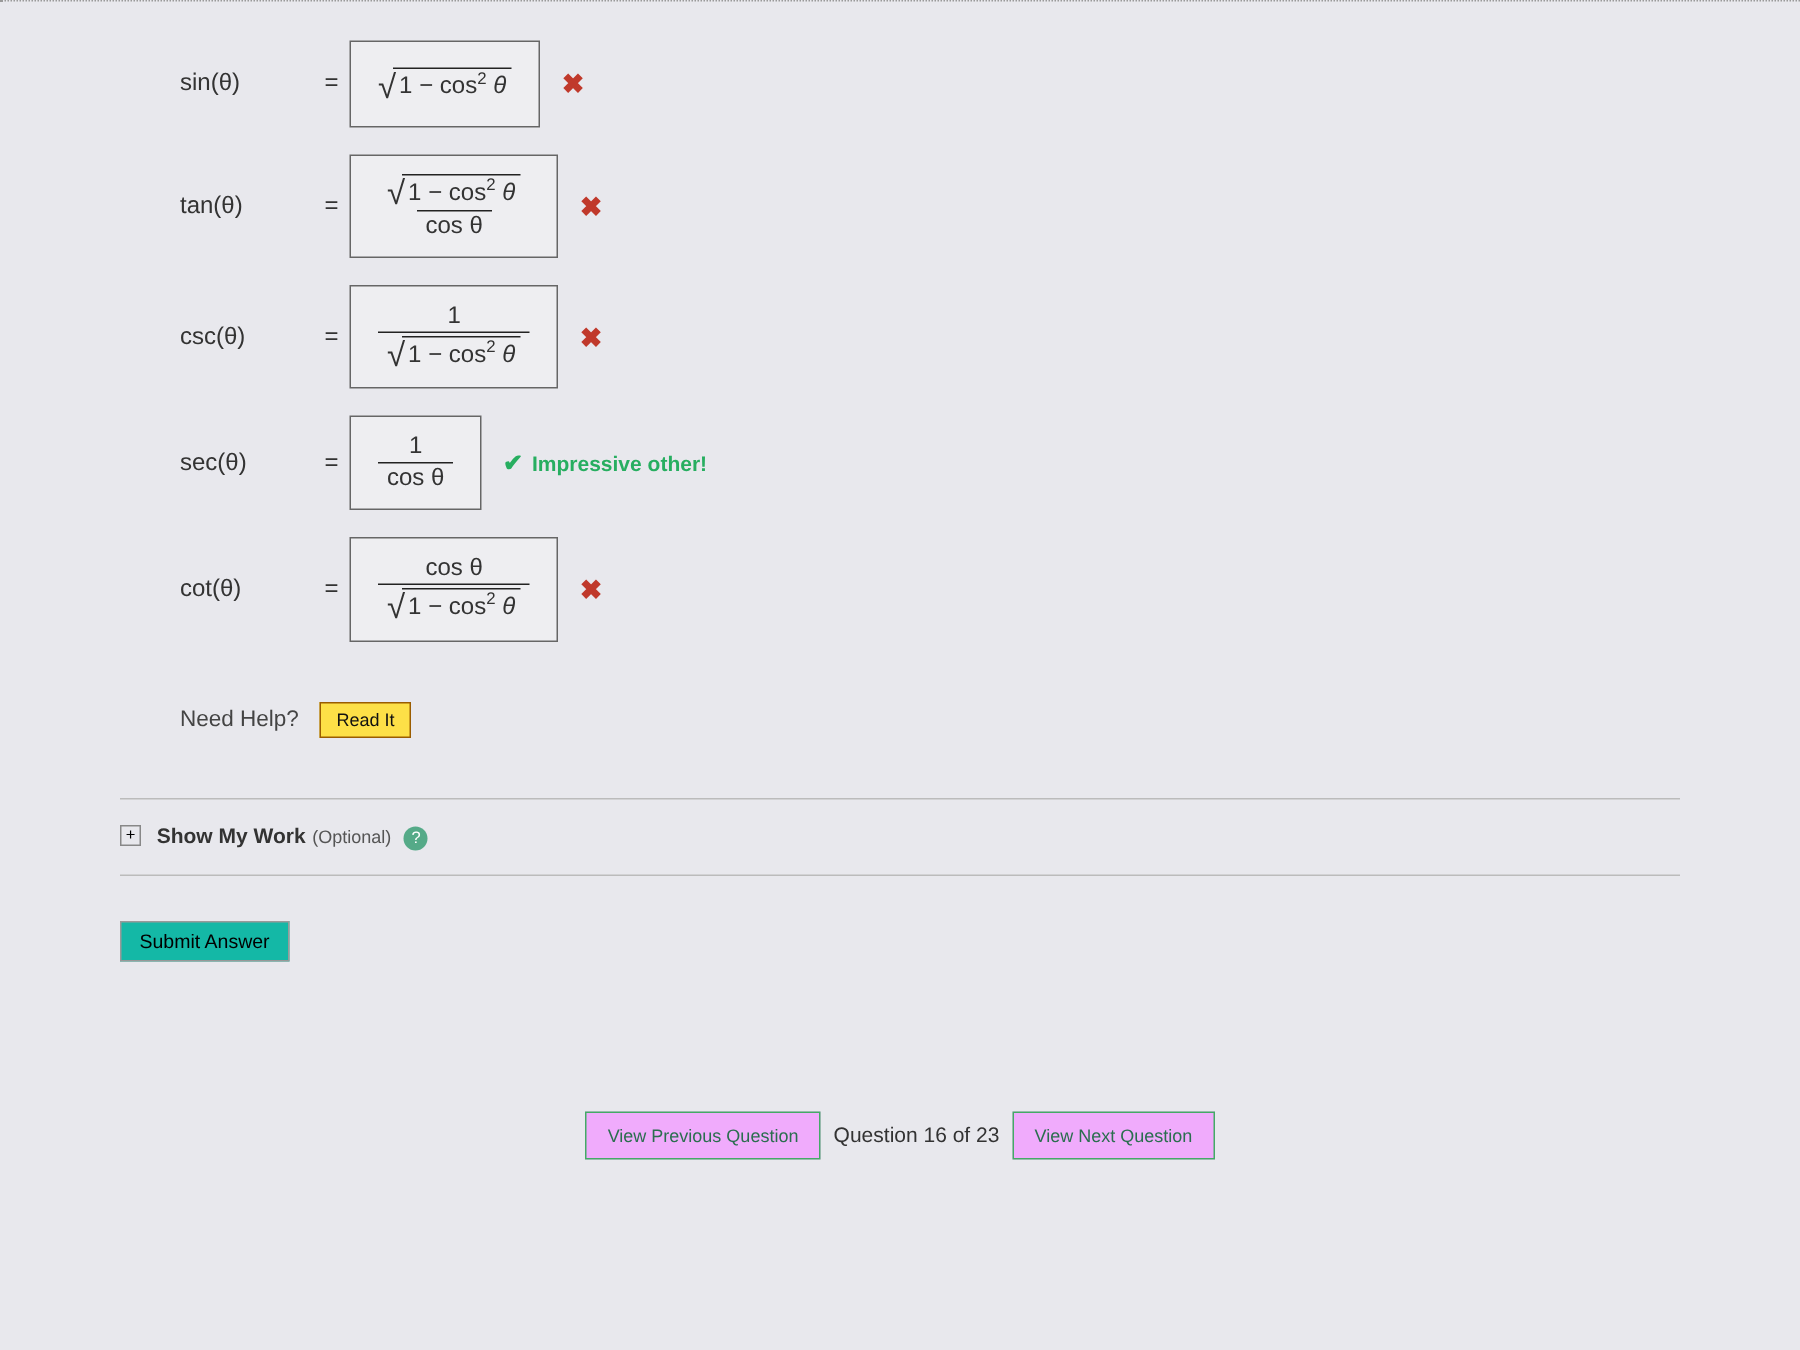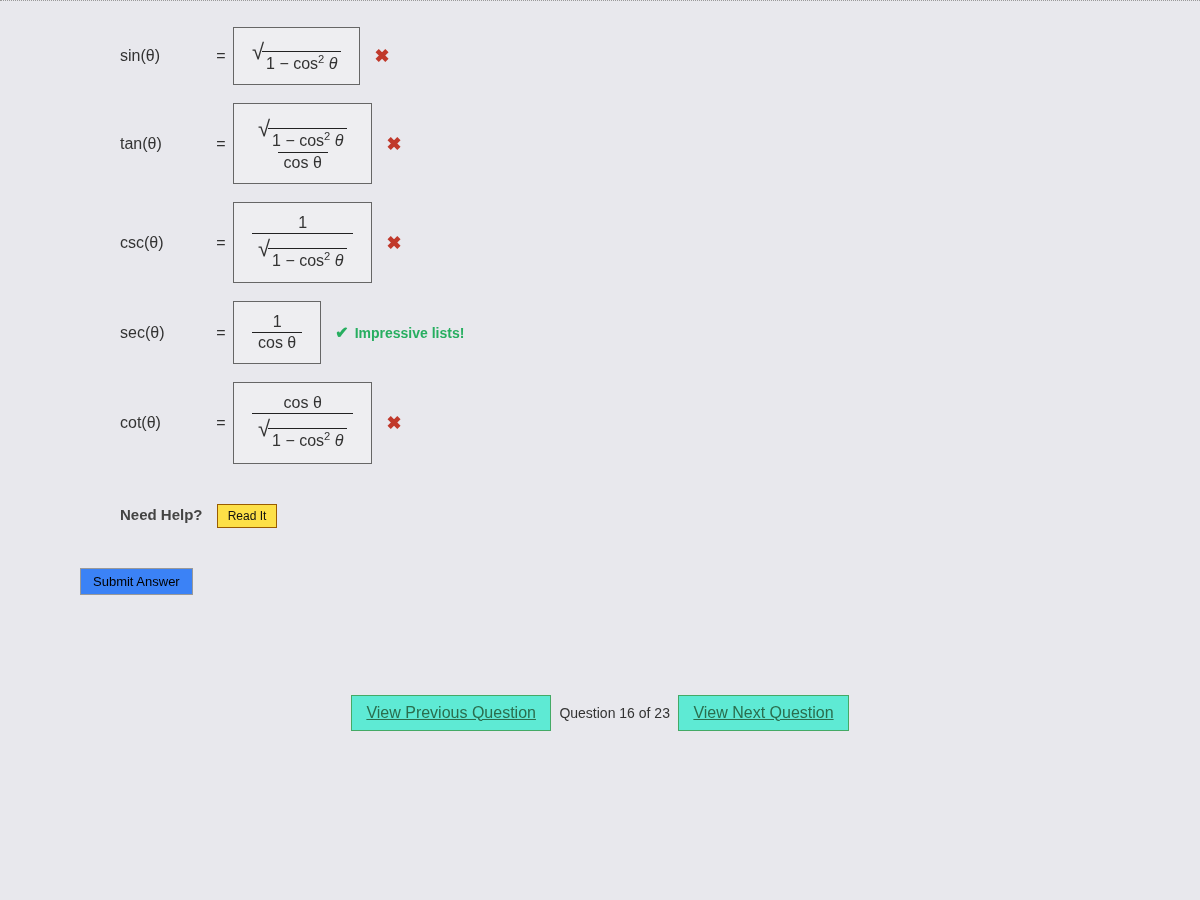--- a/index.html
+++ b/index.html
@@ -63,42 +63,41 @@
     display: inline-flex;
     align-items: flex-start;
     line-height: 1;
   }
   .sqrt-sym { font-size: 22px; margin-right: -2px; position:relative; top:2px;}
   .sqrt-bar {
     border-top: 1.4px solid #222;
     padding: 2px 4px 0 4px;
     display: inline-block;
     line-height: 1.2;
-    margin-top: 12px;
   }
   .frac {
     display: inline-flex;
     flex-direction: column;
     align-items: center;
     vertical-align: middle;
     line-height: 1;
   }
   .frac .num, .frac .den {
     padding: 2px 6px;
   }
   .frac .den {
     border-top: 1.4px solid #222;
   }
   sup { font-size: 0.7em; vertical-align: super; line-height:0; }
   .theta { font-style: italic; }
   .need-help {
     margin: 40px 0 40px 40px;
     font-size: 15px;
   }
-  .need-help-label { color: #444; margin-right:10px;font-weight:bold;}
+  .need-help-label { color: #444; margin-right:10px;}
   .readit-btn {
     background: #fde047;
     border: 1px solid #9a5c00;
     color: #111;
     font-size: 12px;
     padding: 4px 10px;
     cursor: pointer;
   }
   .show-work {
     border-top: 1px solid #bbb;
@@ -125,39 +124,38 @@
     border-radius:50%;
     background:#5a8;
     color:#fff;
     text-align:center;
     line-height:16px;
     font-size:11px;
     margin-left:4px;
   }
   .submit-btn {
     border: 1px solid #999;
-    background: #3b82f6;
+    background: #14b8a6;
     padding: 5px 12px;
     font-size: 13px;
     cursor: pointer;
     margin-bottom: 50px;
   }
   .nav-row {
     text-align: center;
     margin-top: 50px;
   }
   .nav-btn {
     border: 1px solid #4a6;
     color: #2a6e4e;
-    background: #5eead4;
+    background: #f0abfc;
     padding: 8px 14px;
-    font-size: 16px;
+    font-size: 12px;
     cursor: pointer;
     margin: 0 4px;
-    text-decoration: underline;
   }
   .nav-status {
     font-size: 14px;
     color: #333;
     margin: 0 0;
   }
 </style>
 </head>
 <body>
 
@@ -222,21 +220,21 @@
   <div class="answer-row">
     <span class="lhs">sec(θ)</span>
     <span class="eq">=</span>
     <div class="answer-box">
       <span class="frac">
         <span class="num">1</span>
         <span class="den">cos θ</span>
       </span>
     </div>
     <span class="feedback-icon correct">✔</span>
-    <span class="feedback-text">Impressive lists!</span>
+    <span class="feedback-text">Impressive other!</span>
   </div>
 
   
   <div class="answer-row">
     <span class="lhs">cot(θ)</span>
     <span class="eq">=</span>
     <div class="answer-box">
       <span class="frac">
         <span class="num">cos θ</span>
         <span class="den">
@@ -250,20 +248,26 @@
       </span>
     </div>
     <span class="feedback-icon wrong">✖</span>
   </div>
 
   <div class="need-help">
     <span class="need-help-label">Need Help?</span>
     <button class="readit-btn">Read It</button>
   </div>
 
+  <div class="show-work">
+    <span class="plus">+</span>
+    <b>Show My Work</b>
+    <span class="opt">(Optional)</span>
+    <span class="qmark">?</span>
+  </div>
 
   <button class="submit-btn">Submit Answer</button>
 
   <div class="nav-row">
     <button class="nav-btn">View Previous Question</button>
     <span class="nav-status">Question 16 of 23</span>
     <button class="nav-btn">View Next Question</button>
   </div>
 </div>
 

